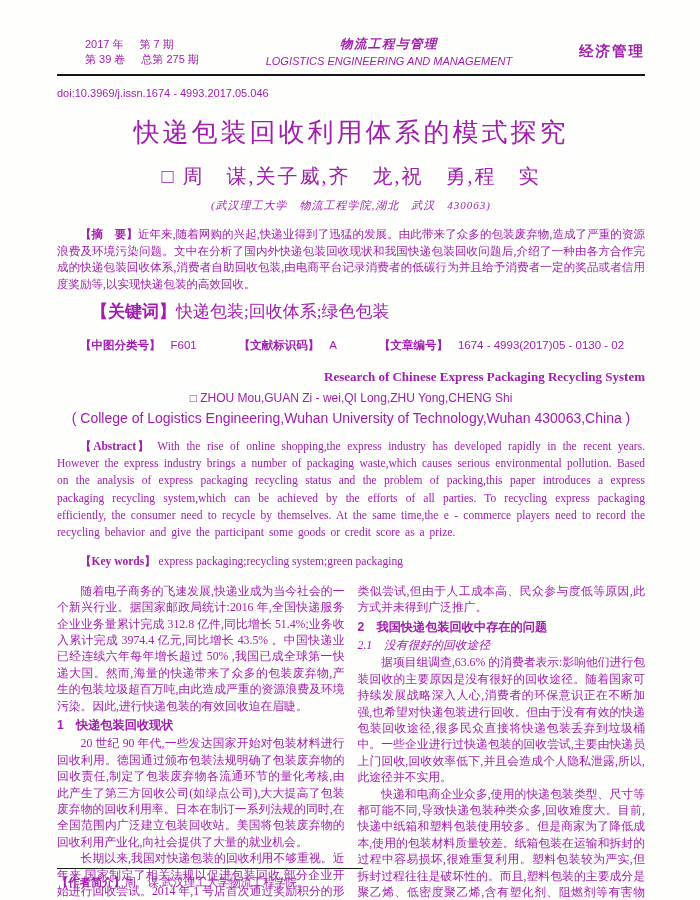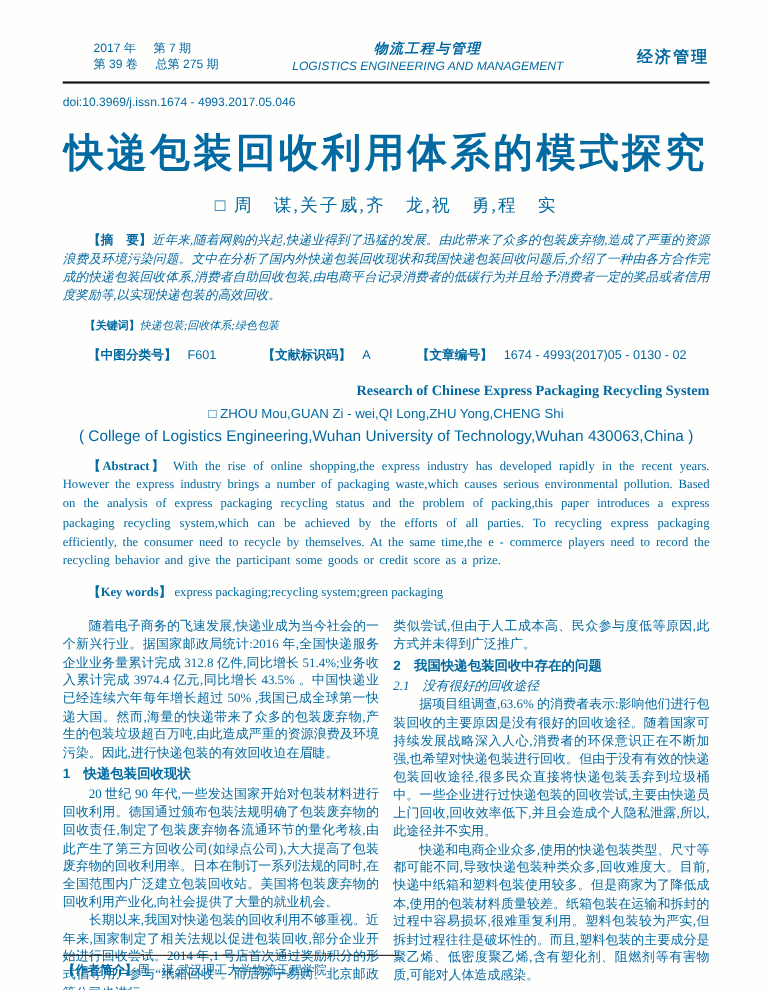--- a/index.html
+++ b/index.html
@@ -1,43 +1,43 @@
 <!DOCTYPE html>
 <html><head>
 <meta charset="utf-8">
 <style>
   html,body { margin:0; padding:0; background:#ffffff; }
   .page {
     position:relative; width:700px; height:900px; box-sizing:border-box;
-    background:#fefefdl; background-color:#fefefd; color:#0369a1;
+    background:#fefefdl; background-color:#fefefd; color:#a21caf;
     padding:36px 55px 0 57px; overflow:hidden;
     font-family:"Liberation Serif","DejaVu Serif",serif;
   }
 
   
   .jheader { display:flex; align-items:center; border-bottom:2.5px solid #151515; padding-bottom:7px; }
   .jh-left { font-size:11px; line-height:15px; font-family:"Liberation Sans","DejaVu Sans",sans-serif; margin-left:28px; }
   .jh-left .row { display:flex; gap:16px; }
   .jh-center { flex:1; text-align:center;font-style:italic; }
   .jh-cn { font-size:12.5px; font-weight:bold; letter-spacing:1.5px; font-family:"Liberation Sans","DejaVu Sans",sans-serif; }
   .jh-en { font-size:11px; margin-top:2px; font-family:"Liberation Sans","DejaVu Sans",sans-serif; }
   .jh-right { font-size:14.5px; font-weight:bold; letter-spacing:2px; font-family:"Liberation Sans","DejaVu Sans",sans-serif; }
 
   .doi { margin-top:11px; font-size:11px; font-family:"Liberation Sans","DejaVu Sans",sans-serif; }
 
   
-  .title-cn { margin-top:16px; text-align:center; font-size:36px; font-weight:bold; letter-spacing:3px; }
-  .authors-cn { margin-top:13px; text-align:center; font-size:16px; letter-spacing:2px; }
+  .title-cn { margin-top:16px; text-align:center; font-size:26px; font-weight:normal; letter-spacing:3px; }
+  .authors-cn { margin-top:13px; text-align:center; font-size:20px; letter-spacing:2px; }
   .affil-cn { margin-top:8px; text-align:center; font-size:11px; font-style:italic; letter-spacing:1px; }
 
   
   .abs-cn { margin-top:13px; font-size:11.5px; line-height:16.5px; text-align:justify; text-indent:2em; }
-  .abs-cn .kai, .kw-cn .kai { font-style:italic; }
+  .abs-cn .kai, .kw-cn .kai { }
   .lbl { font-weight:bold; font-style:normal; font-family:"Liberation Sans","DejaVu Sans",sans-serif; }
-  .kw-cn { margin-top:1px; font-size:10px; line-height:16.5px; text-indent:2em; }
+  .kw-cn { margin-top:1px; font-size:17px; line-height:16.5px; text-indent:2em; }
   .meta-row { margin-top:2px; font-size:11.5px; line-height:17px; text-indent:2em;
               font-family:"Liberation Sans","DejaVu Sans",sans-serif; }
   .meta-row .val { margin-left:10px; }
   .meta-row .gap { display:inline-block; width:42px; }
 
   
   .title-en { margin-top:15px; text-align:right; font-size:13px; font-weight:bold; }
   .authors-en { margin-top:6px; text-align:center; font-size:12px; font-family:"Liberation Sans","DejaVu Sans",sans-serif; }
   .affil-en { margin-top:5px; text-align:center; font-size:14px; font-family:"Liberation Sans","DejaVu Sans",sans-serif; }
   .abs-en { margin-top:12px; font-size:11.5px; line-height:17.2px; text-align:justify; text-indent:2em; word-spacing:2px; }
@@ -77,20 +77,21 @@
       <div class="jh-cn">物流工程与管理</div>
       <div class="jh-en">LOGISTICS ENGINEERING AND MANAGEMENT</div>
     </div>
     <div class="jh-right">经济管理</div>
   </div>
 
   <div class="doi">doi:10.3969/j.issn.1674 - 4993.2017.05.046</div>
 
   <div class="title-cn">快递包装回收利用体系的模式探究</div>
   <div class="authors-cn">□ 周　谋,关子威,齐　龙,祝　勇,程　实</div>
+  <div class="affil-cn">(武汉理工大学　物流工程学院,湖北　武汉　430063)</div>
 
   <p class="abs-cn"><span class="lbl">【摘　要】</span><span class="kai">近年来,随着网购的兴起,快递业得到了迅猛的发展。由此带来了众多的包装废弃物,造成了严重的资源浪费及环境污染问题。文中在分析了国内外快递包装回收现状和我国快递包装回收问题后,介绍了一种由各方合作完成的快递包装回收体系,消费者自助回收包装,由电商平台记录消费者的低碳行为并且给予消费者一定的奖品或者信用度奖励等,以实现快递包装的高效回收。</span></p>
 
   <p class="kw-cn"><span class="lbl">【关键词】</span><span class="kai">快递包装;回收体系;绿色包装</span></p>
 
   <p class="meta-row"><span class="lbl">【中图分类号】</span><span class="val">F601</span><span class="gap"></span><span class="lbl">【文献标识码】</span><span class="val">A</span><span class="gap"></span><span class="lbl">【文章编号】</span><span class="val">1674 - 4993(2017)05 - 0130 - 02</span></p>
 
   <div class="title-en">Research of Chinese Express Packaging Recycling System</div>
   <div class="authors-en">□ ZHOU Mou,GUAN Zi - wei,QI Long,ZHU Yong,CHENG Shi</div>
   <div class="affil-en">( College of Logistics Engineering,Wuhan University of Technology,Wuhan 430063,China )</div>

